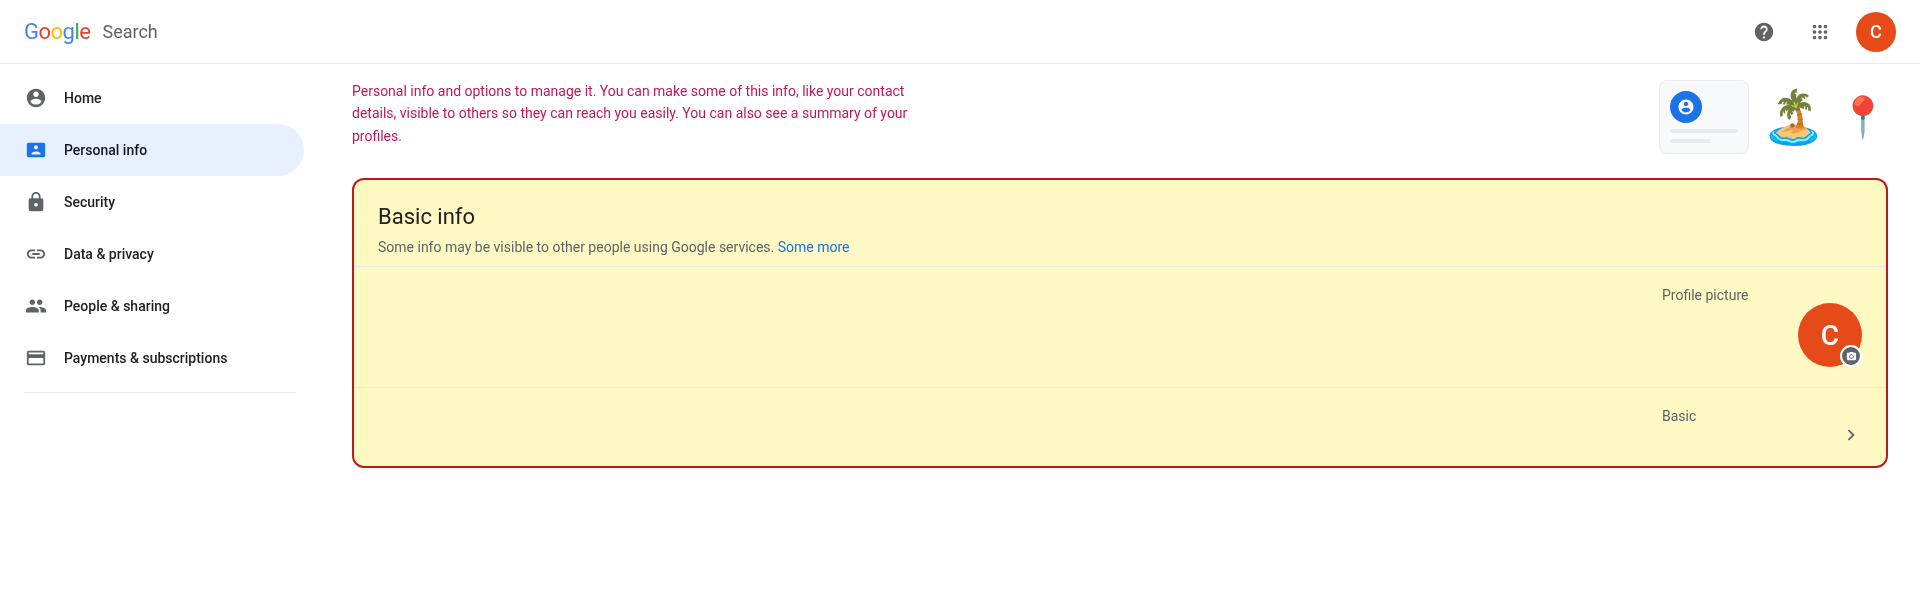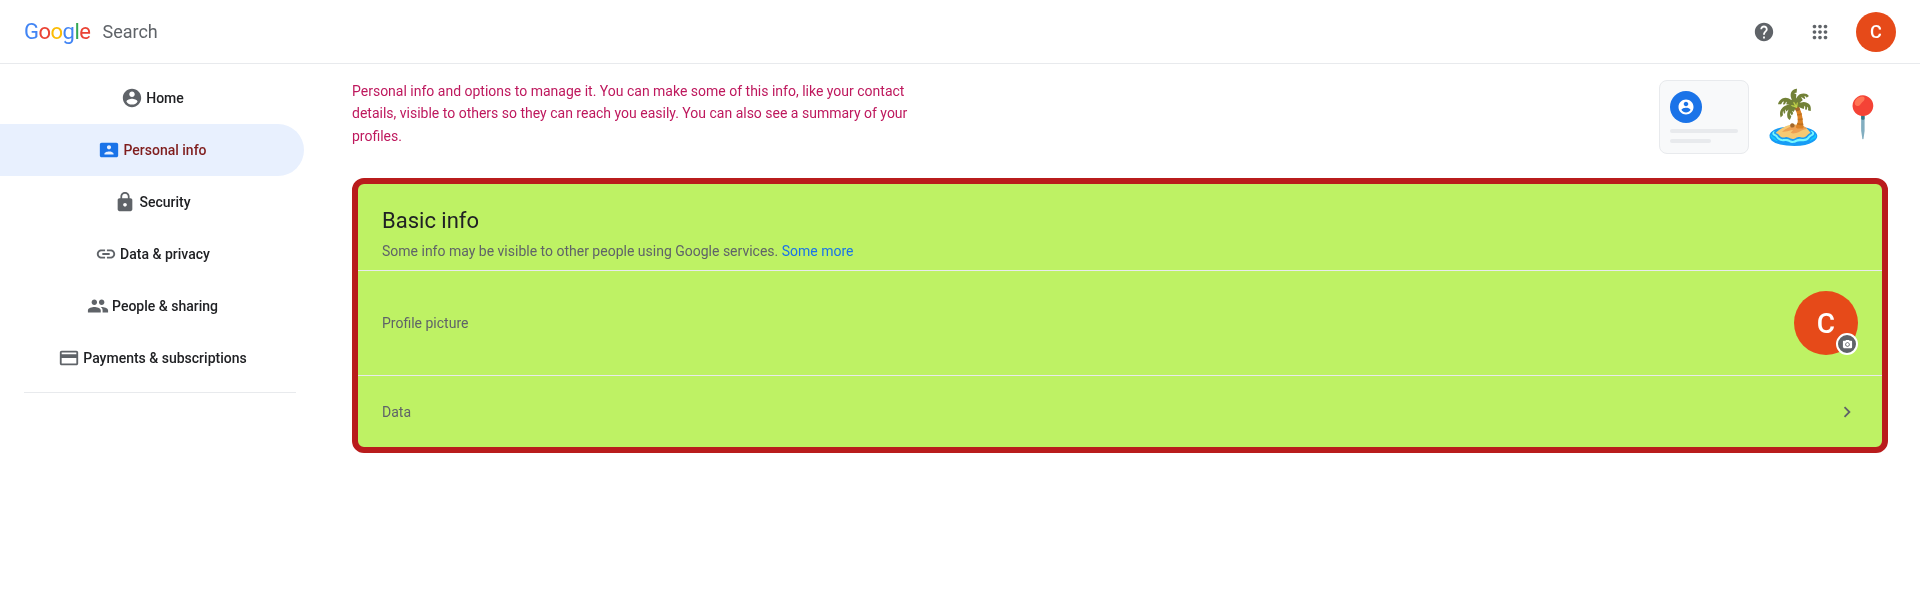--- a/index.html
+++ b/index.html
@@ -104,33 +104,32 @@
     .sidebar {
       width: 320px;
       flex-shrink: 0;
       padding: 8px 0;
       overflow-y: auto;
       border-right: none;
     }
     .sidebar-item {
       display: flex;
       align-items: center;
-      gap: 2px;
+      gap: 16px;
       padding: 14px 24px;
       cursor: pointer;
       border-radius: 0 28px 28px 0;
       margin-right: 16px;
       font-size: 14px;
       color: #202124;
       font-weight: 500;
-      justify-content: center;
     }
     .sidebar-item.active {
       background: #e8f0fe;
-      color: #7f1d1d;
+      color: #0f172a;
     }
     .sidebar-item .item-icon {
       width: 24px;
       height: 24px;
       display: flex;
       align-items: center;
       justify-content: center;
       font-size: 20px;
       flex-shrink: 0;
     }
@@ -193,22 +192,22 @@
     .hero-card-line {
       height: 4px;
       background: #e8eaed;
       border-radius: 2px;
       width: 100%;
     }
     .hero-card-line.short { width: 60%; }
 
     
     .info-card {
-      background: #bef264;
-      border: 6px solid #b91c1c;
+      background: #fef9c3;
+      border: 2px solid #b91c1c;
       border-radius: 12px;
       overflow: hidden;
     }
     .card-header {
       padding: 24px 24px 8px;
     }
     .card-title {
       font-size: 22px;
       font-weight: 400;
       color: #202124;
@@ -220,25 +219,26 @@
       line-height: 1.5;
     }
     .card-subtitle a {
       color: #1a73e8;
       text-decoration: none;
     }
 
     
     .info-row {
       display: flex;
-      align-items: center;
+      align-items: flex-end;
       padding: 20px 24px;
       border-top: 1px solid #e8eaed;
       cursor: pointer;
       min-height: 72px;
+      flex-direction: column;
     }
     .info-row-label {
       font-size: 14px;
       color: #5f6368;
       width: 200px;
       flex-shrink: 0;
     }
     .info-row-value {
       font-size: 16px;
       color: #202124;
@@ -422,21 +422,21 @@
             <div class="camera-badge">
               <svg width="11" height="11" viewBox="0 0 24 24" fill="white">
                   <path d="M12 15.2c-1.77 0-3.2-1.43-3.2-3.2s1.43-3.2 3.2-3.2 3.2 1.43 3.2 3.2-1.43 3.2-3.2 3.2zM9 2L7.17 4H4c-1.1 0-2 .9-2 2v12c0 1.1.9 2 2 2h16c1.1 0 2-.9 2-2V6c0-1.1-.9-2-2-2h-3.17L15 2H9zm3 15c-2.76 0-5-2.24-5-5s2.24-5 5-5 5 2.24 5 5-2.24 5-5 5z"></path>
                 </svg>
             </div>
           </div>
         </div>
       </div>
 
       <div class="info-row">
-        <span class="info-row-label">Data</span>
+        <span class="info-row-label">Basic</span>
         <div class="info-row-action">
           <svg class="chevron-icon" width="22" height="22" viewBox="0 0 24 24" fill="#5f6368">
               <path d="M10 6L8.59 7.41 13.17 12l-4.58 4.59L10 18l6-6z"></path>
             </svg>
         </div>
       </div>
 
     </div>
 
   </main>

